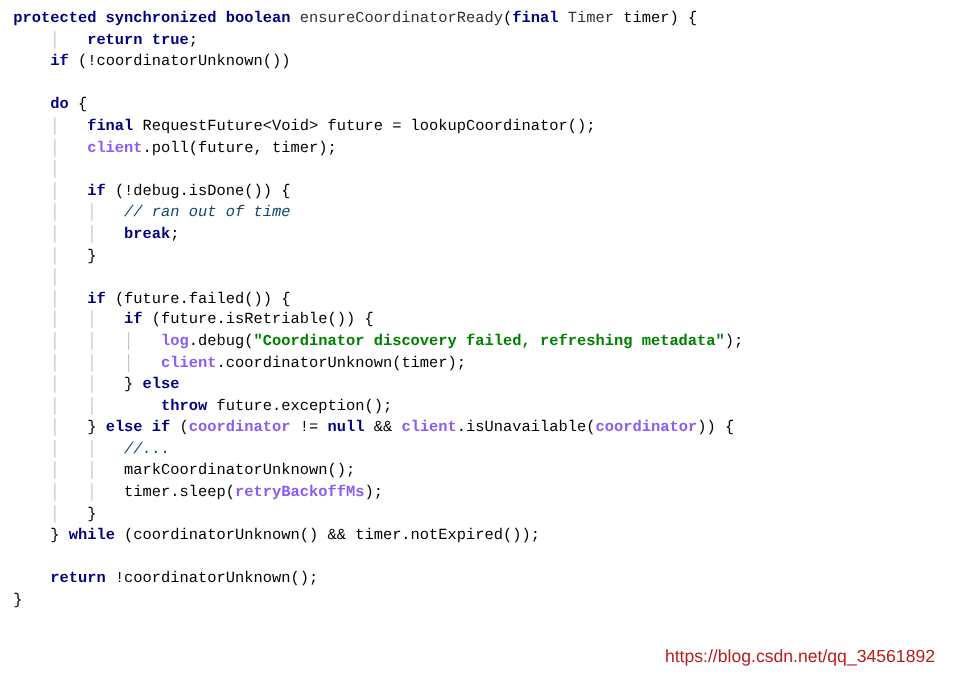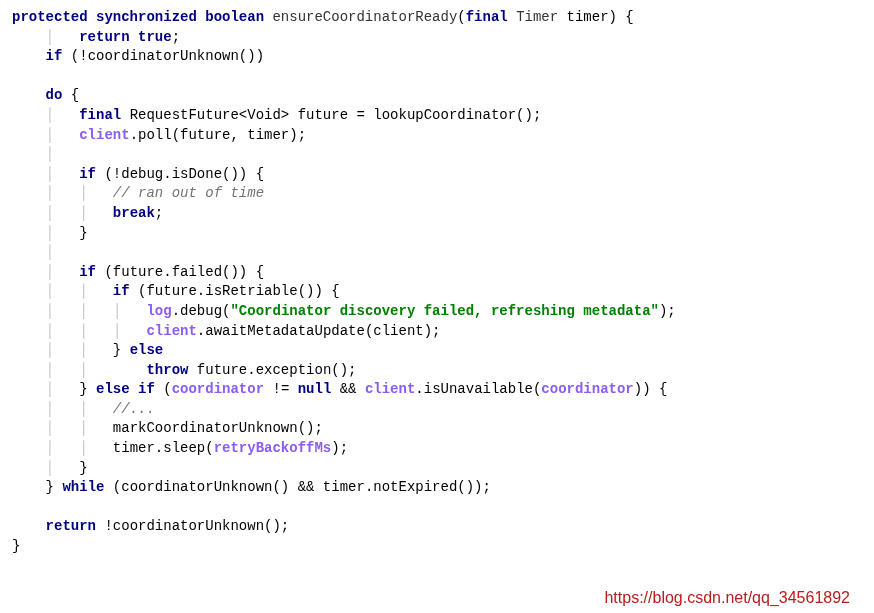--- a/index.html
+++ b/index.html
@@ -10,21 +10,21 @@
       padding: 8px 12px;
       width: 874px;
       height: 613px;
       position: relative;
       line-height: 1.4;
     }
     .code-line { white-space: pre; }
     .kw { color: #000080; font-weight: bold; }
     .method-name { color: #333333; }
     .param-type { color: #333333; }
-    .comment { color: #737373; font-style: italic; }
+    .comment { color: #0c4a6e; font-style: italic; }
     .string { color: #008000; font-weight: bold; }
     .field { color: #8b5cf6; font-weight: bold; }
     .guide {
       color: #c0c0c0;
       display: inline-block;
       user-select: none;
     }
     .watermark {
       position: absolute;
       right: 24px;
@@ -47,21 +47,21 @@
 <div class="code-line">    <span class="guide">│   </span><span class="field">client</span><span>.poll(future, timer);</span></div>
 <div class="code-line">    <span class="guide">│</span></div>
 <div class="code-line">    <span class="guide">│   </span><span class="kw">if</span> <span>(!debug.isDone()) {</span></div>
 <div class="code-line">    <span class="guide">│   │   </span><span class="comment">// ran out of time</span></div>
 <div class="code-line">    <span class="guide">│   │   </span><span class="kw">break</span><span>;</span></div>
 <div class="code-line">    <span class="guide">│   </span><span>}</span></div>
 <div class="code-line">    <span class="guide">│</span></div>
 <div class="code-line">    <span class="guide">│   </span><span class="kw">if</span> <span>(future.failed()) {</span></div>
 <div class="code-line">    <span class="guide">│   │   </span><span class="kw">if</span> <span>(future.isRetriable()) {</span></div>
 <div class="code-line">    <span class="guide">│   │   │   </span><span class="field">log</span><span>.debug(</span><span class="string">"Coordinator discovery failed, refreshing metadata"</span><span>);</span></div>
-<div class="code-line">    <span class="guide">│   │   │   </span><span class="field">client</span><span>.awaitMetadataUpdate(client);</span></div>
+<div class="code-line">    <span class="guide">│   │   │   </span><span class="field">client</span><span>.coordinatorUnknown(timer);</span></div>
 <div class="code-line">    <span class="guide">│   │   </span><span>} </span><span class="kw">else</span></div>
 <div class="code-line">    <span class="guide">│   │   </span>    <span class="kw">throw</span><span> future.exception();</span></div>
 <div class="code-line">    <span class="guide">│   </span><span>} </span><span class="kw">else if</span> (<span class="field">coordinator</span><span> != </span><span class="kw">null</span><span> &amp;&amp; </span><span class="field">client</span><span>.isUnavailable(</span><span class="field">coordinator</span><span>)) {</span></div>
 <div class="code-line">    <span class="guide">│   │   </span><span class="comment">//...</span></div>
 <div class="code-line">    <span class="guide">│   │   </span><span>markCoordinatorUnknown();</span></div>
 <div class="code-line">    <span class="guide">│   │   </span><span>timer.sleep(</span><span class="field">retryBackoffMs</span><span>);</span></div>
 <div class="code-line">    <span class="guide">│   </span><span>}</span></div>
 <div class="code-line">    } <span class="kw">while</span><span> (coordinatorUnknown() &amp;&amp; timer.notExpired());</span></div>
 <div class="code-line"> </div>
 <div class="code-line">    <span class="kw">return</span><span> !coordinatorUnknown();</span></div>

